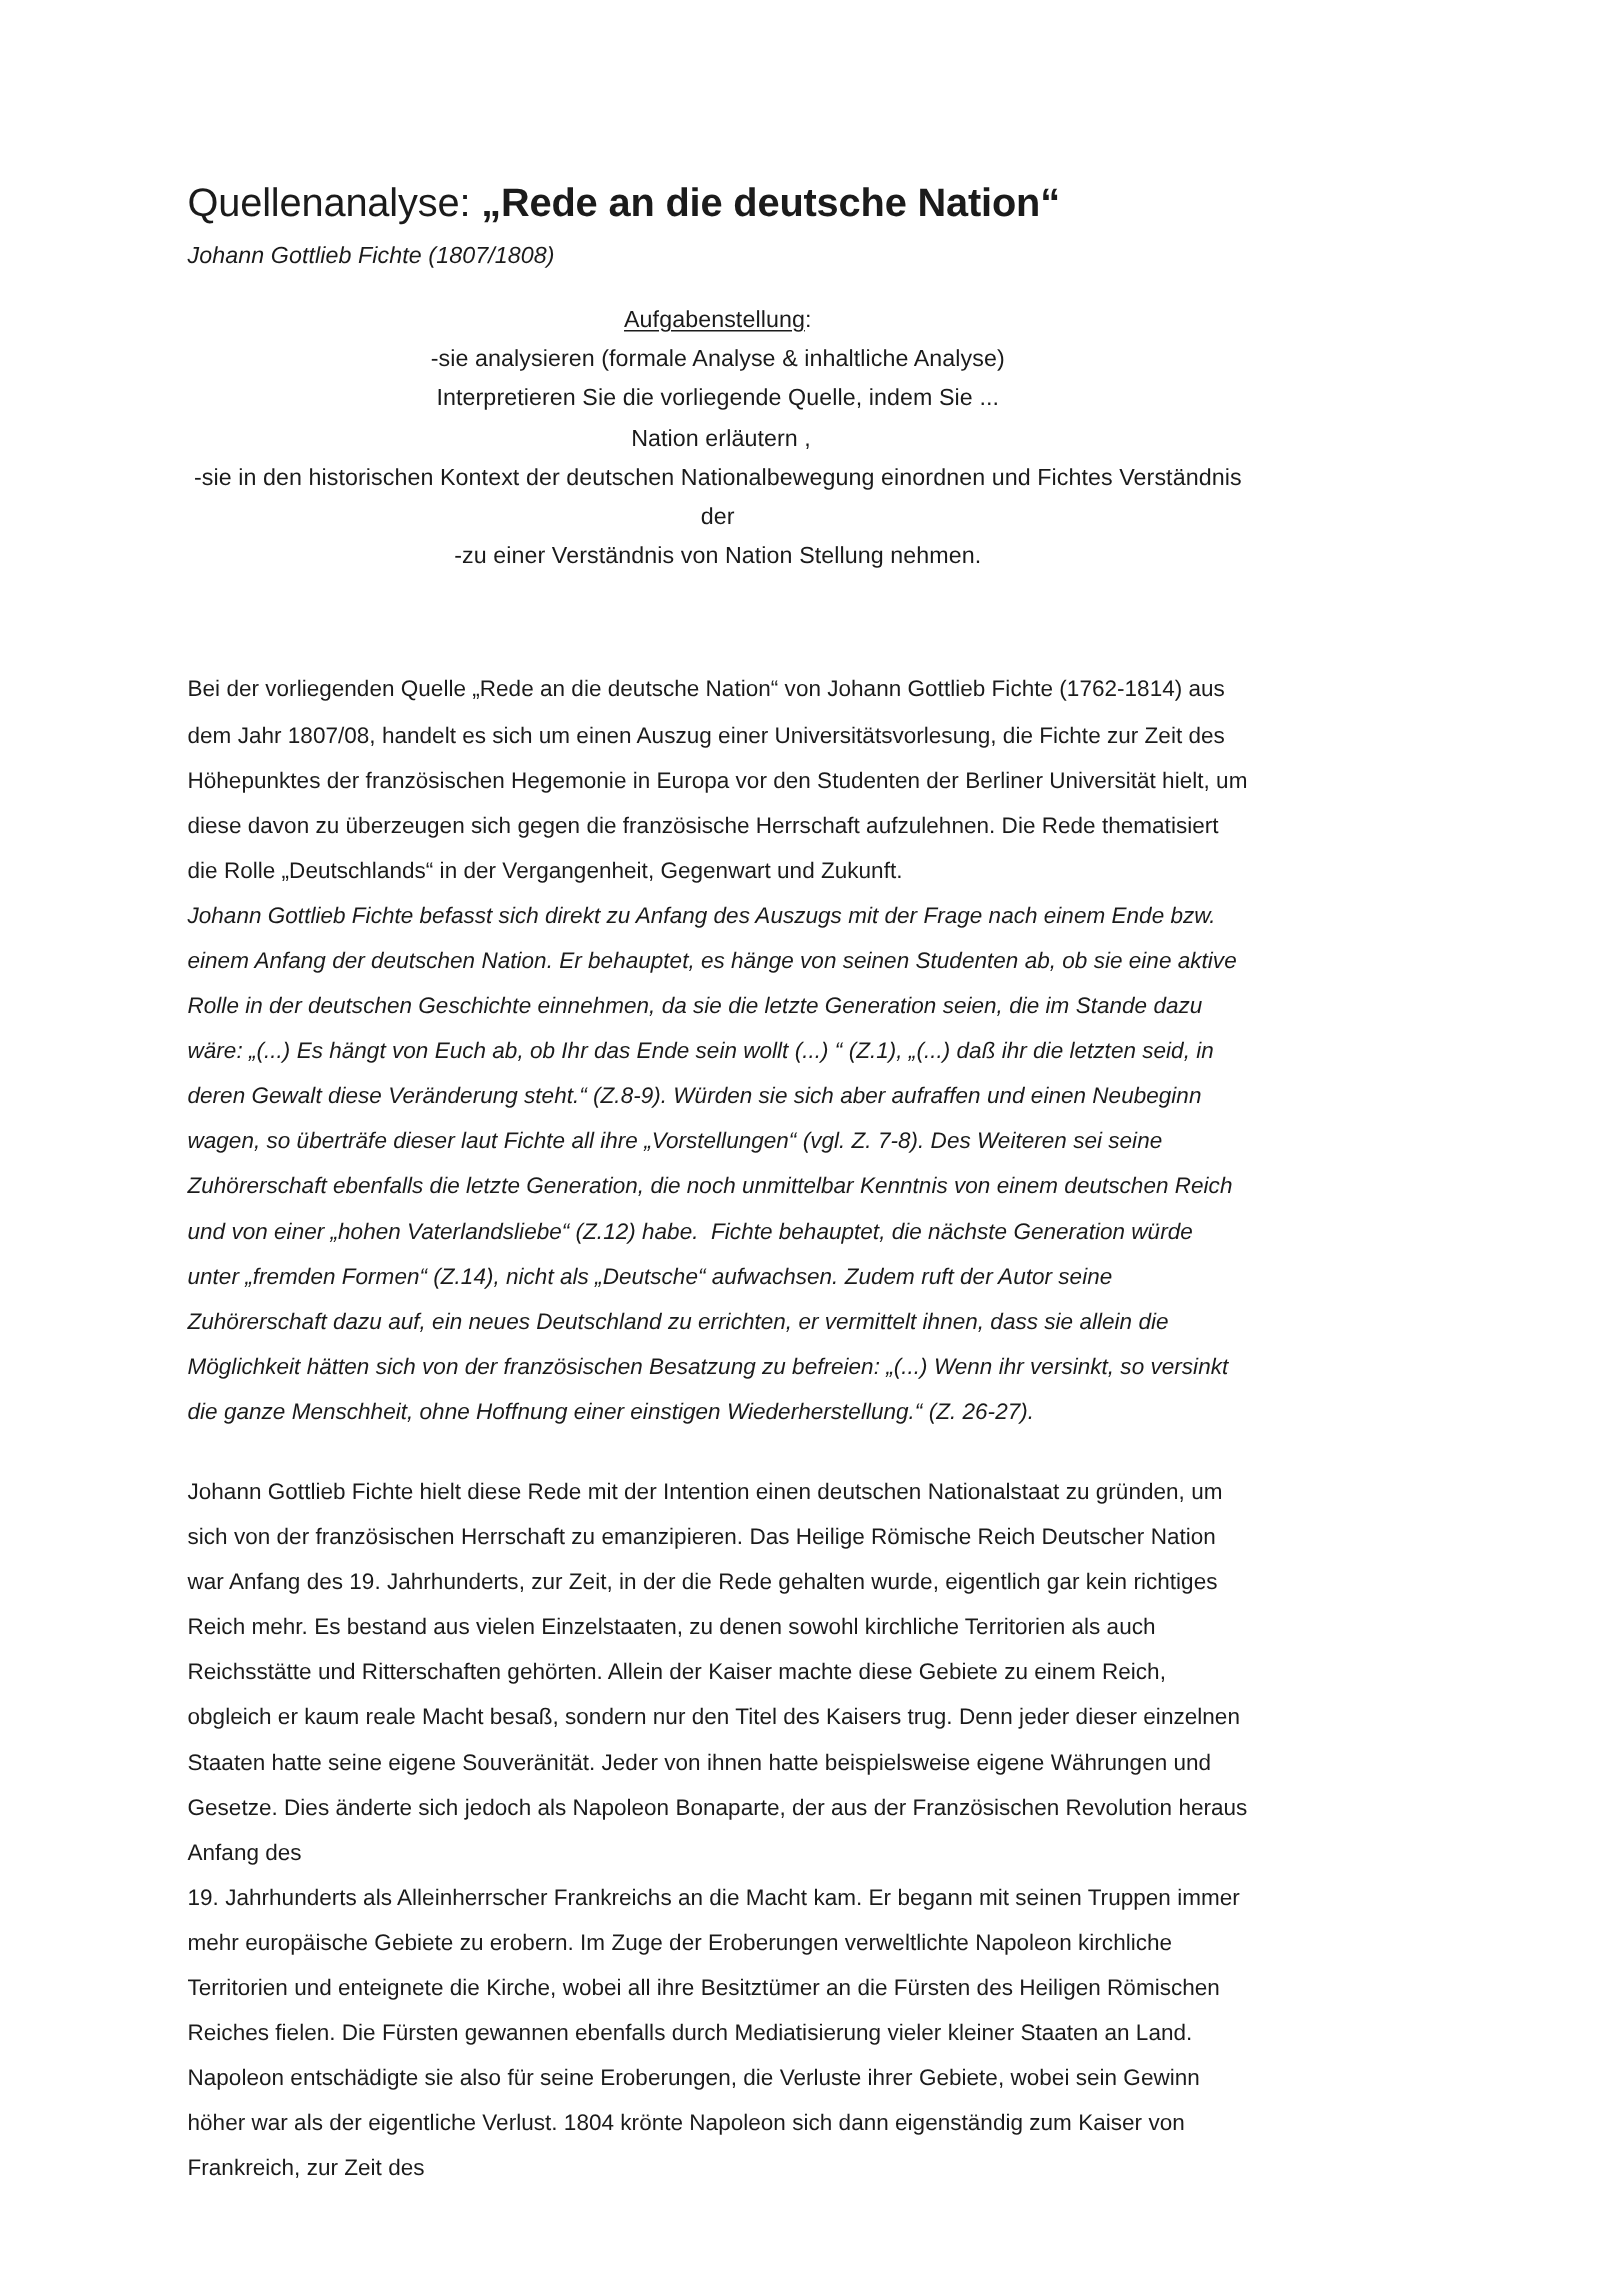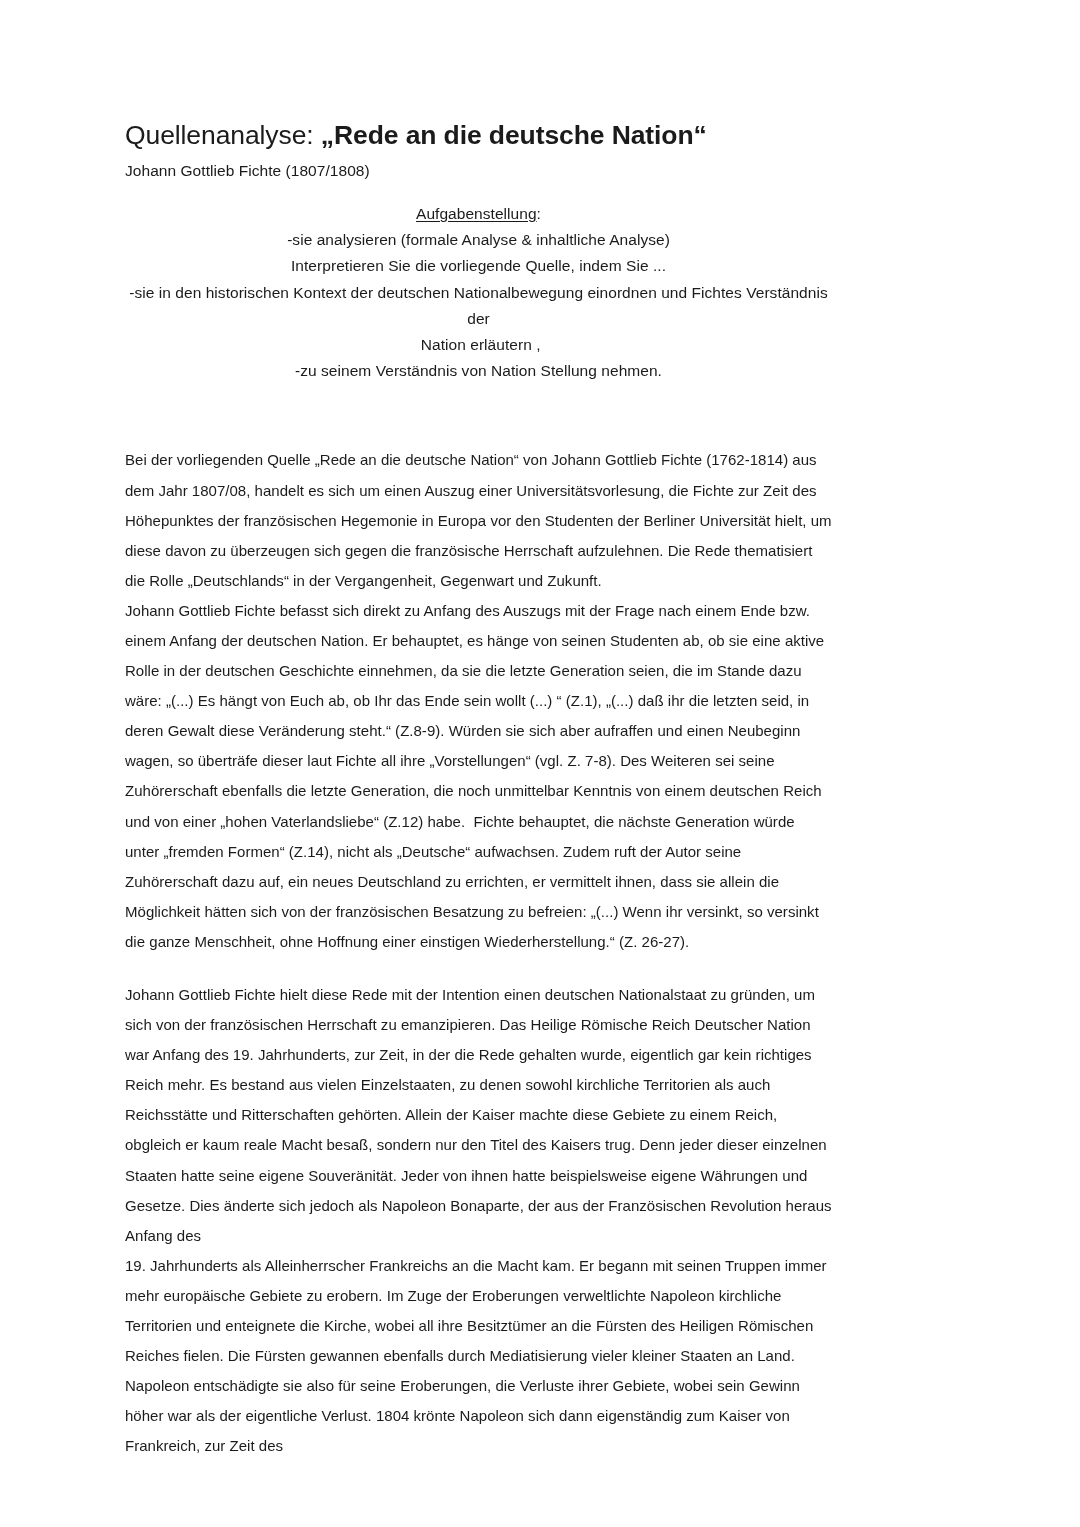--- a/index.html
+++ b/index.html
@@ -36,20 +36,21 @@
   }
   .doc-title .bold {
     font-weight: 700;
   }
   .doc-subtitle {
     font-size: 15.5px;
     font-weight: 400;
     line-height: 22px;
     margin: 0;
     letter-spacing: 0.05px;
+    font-style: italic;
   }
 
   
   .assignment {
     margin-top: 19px;
   }
   .assignment .line {
     font-size: 15.5px;
     line-height: 26.2px;
     white-space: pre-wrap;
@@ -64,39 +65,39 @@
   
   .body-block {
     font-size: 15px;
     line-height: 30.1px;
     letter-spacing: 0.02px;
     white-space: pre-wrap;
     max-width: 830px;
     text-align: left;
   }
   .block-1 { margin-top: 61px; }
-  .block-2 { margin-top: 0px; }
+  .block-2 { margin-top: 0px; font-style: italic; }
   .block-3 { margin-top: 23px; }
 </style>
 </head>
 <body>
 
 <div class="page">
 
   <h1 class="doc-title"><span>Quellenanalyse: </span><span class="bold">„Rede an die deutsche Nation“</span></h1>
 
   <p class="doc-subtitle">Johann Gottlieb Fichte (1807/1808)</p>
 
   <div class="assignment">
     <div class="line"><span class="u">Aufgabenstellung</span><span>:</span></div>
     <div class="line">-sie analysieren (formale Analyse &amp; inhaltliche Analyse)</div>
     <div class="line">Interpretieren Sie die vorliegende Quelle, indem Sie ...</div>
+    <div class="line"> Nation erläutern ,</div>
     <div class="line">-sie in den historischen Kontext der deutschen Nationalbewegung einordnen und Fichtes Verständnis der</div>
-    <div class="line"> Nation erläutern ,</div>
-    <div class="line">-zu seinem Verständnis von Nation Stellung nehmen.</div>
+    <div class="line">-zu einer Verständnis von Nation Stellung nehmen.</div>
   </div>
 
   <div class="body-block block-1">Bei der vorliegenden Quelle „Rede an die deutsche Nation“ von Johann Gottlieb Fichte (1762-1814) aus dem Jahr 1807/08, handelt es sich um einen Auszug einer Universitätsvorlesung, die Fichte zur Zeit des Höhepunktes der französischen Hegemonie in Europa vor den Studenten der Berliner Universität hielt, um diese davon zu überzeugen sich gegen die französische Herrschaft aufzulehnen. Die Rede thematisiert die Rolle „Deutschlands“ in der Vergangenheit, Gegenwart und Zukunft.</div>
 
   <div class="body-block block-2">Johann Gottlieb Fichte befasst sich direkt zu Anfang des Auszugs mit der Frage nach einem Ende bzw. einem Anfang der deutschen Nation. Er behauptet, es hänge von seinen Studenten ab, ob sie eine aktive Rolle in der deutschen Geschichte einnehmen, da sie die letzte Generation seien, die im Stande dazu wäre: „(...) Es hängt von Euch ab, ob Ihr das Ende sein wollt (...) “ (Z.1), „(...) daß ihr die letzten seid, in deren Gewalt diese Veränderung steht.“ (Z.8-9). Würden sie sich aber aufraffen und einen Neubeginn wagen, so überträfe dieser laut Fichte all ihre „Vorstellungen“ (vgl. Z. 7-8). Des Weiteren sei seine Zuhörerschaft ebenfalls die letzte Generation, die noch unmittelbar Kenntnis von einem deutschen Reich und von einer „hohen Vaterlandsliebe“ (Z.12) habe.  Fichte behauptet, die nächste Generation würde unter „fremden Formen“ (Z.14), nicht als „Deutsche“ aufwachsen. Zudem ruft der Autor seine Zuhörerschaft dazu auf, ein neues Deutschland zu errichten, er vermittelt ihnen, dass sie allein die Möglichkeit hätten sich von der französischen Besatzung zu befreien: „(...) Wenn ihr versinkt, so versinkt die ganze Menschheit, ohne Hoffnung einer einstigen Wiederherstellung.“ (Z. 26-27).</div>
 
   <div class="body-block block-3">Johann Gottlieb Fichte hielt diese Rede mit der Intention einen deutschen Nationalstaat zu gründen, um sich von der französischen Herrschaft zu emanzipieren. Das Heilige Römische Reich Deutscher Nation war Anfang des 19. Jahrhunderts, zur Zeit, in der die Rede gehalten wurde, eigentlich gar kein richtiges Reich mehr. Es bestand aus vielen Einzelstaaten, zu denen sowohl kirchliche Territorien als auch Reichsstätte und Ritterschaften gehörten. Allein der Kaiser machte diese Gebiete zu einem Reich, obgleich er kaum reale Macht besaß, sondern nur den Titel des Kaisers trug. Denn jeder dieser einzelnen Staaten hatte seine eigene Souveränität. Jeder von ihnen hatte beispielsweise eigene Währungen und Gesetze. Dies änderte sich jedoch als Napoleon Bonaparte, der aus der Französischen Revolution heraus Anfang des
 19. Jahrhunderts als Alleinherrscher Frankreichs an die Macht kam. Er begann mit seinen Truppen immer mehr europäische Gebiete zu erobern. Im Zuge der Eroberungen verweltlichte Napoleon kirchliche Territorien und enteignete die Kirche, wobei all ihre Besitztümer an die Fürsten des Heiligen Römischen Reiches fielen. Die Fürsten gewannen ebenfalls durch Mediatisierung vieler kleiner Staaten an Land. Napoleon entschädigte sie also für seine Eroberungen, die Verluste ihrer Gebiete, wobei sein Gewinn höher war als der eigentliche Verlust. 1804 krönte Napoleon sich dann eigenständig zum Kaiser von Frankreich, zur Zeit des</div>
 
 </div>

